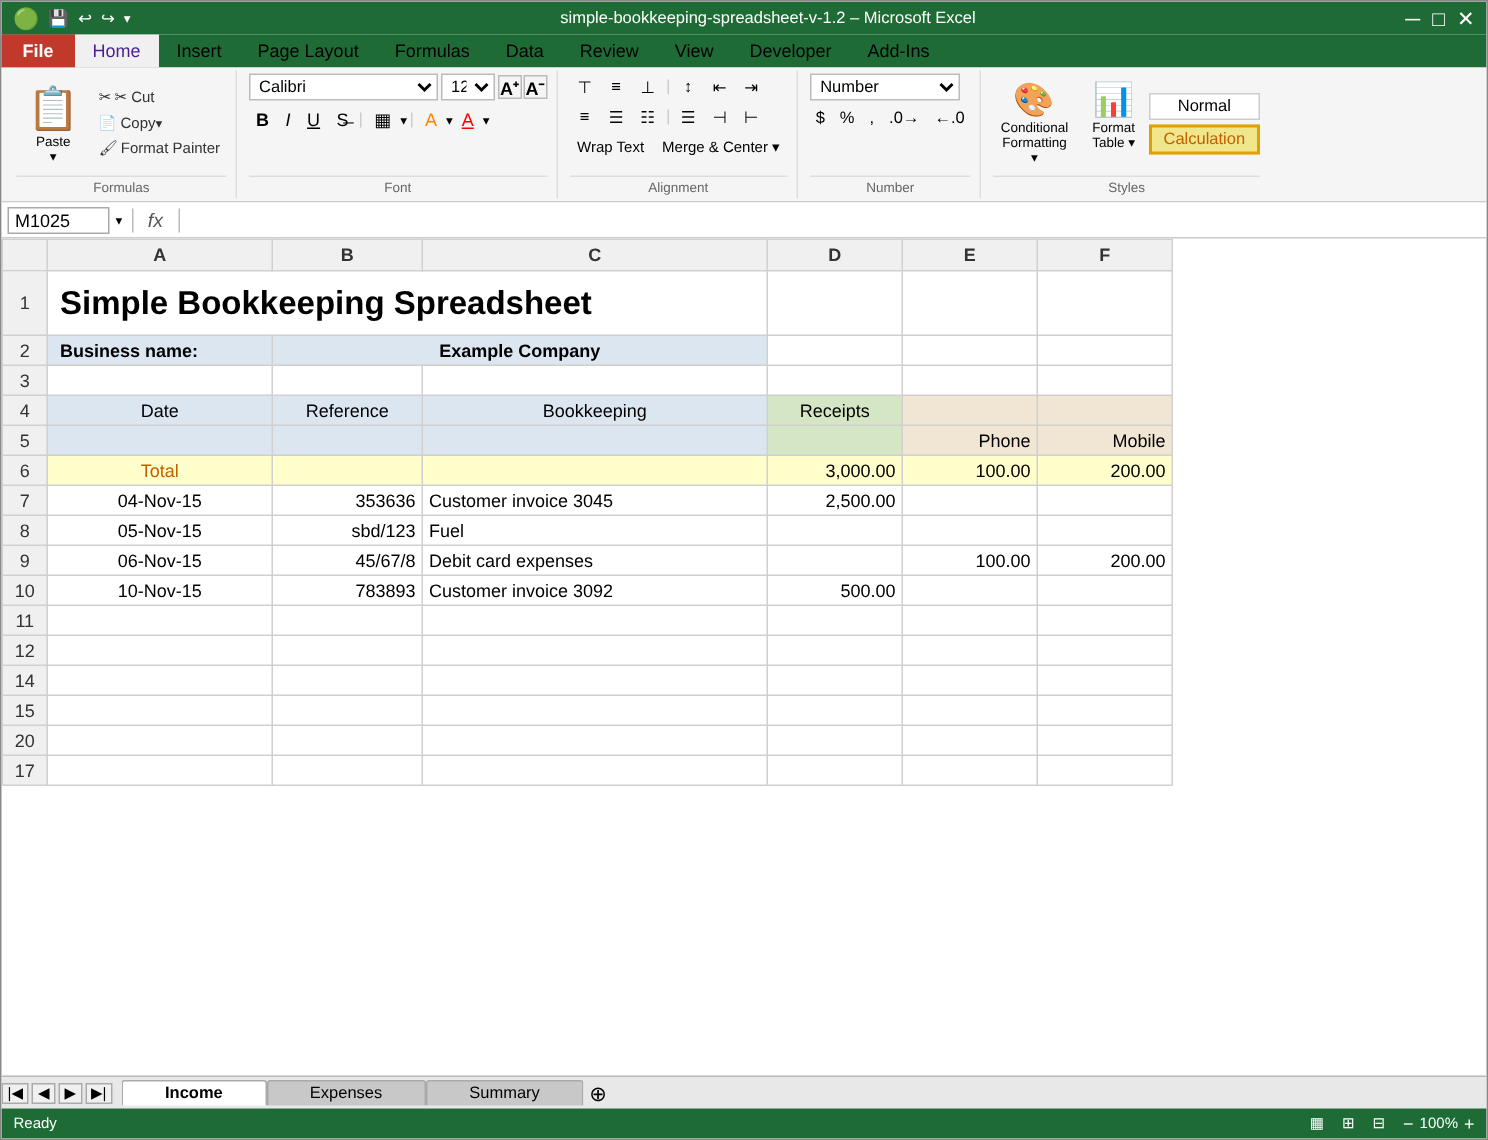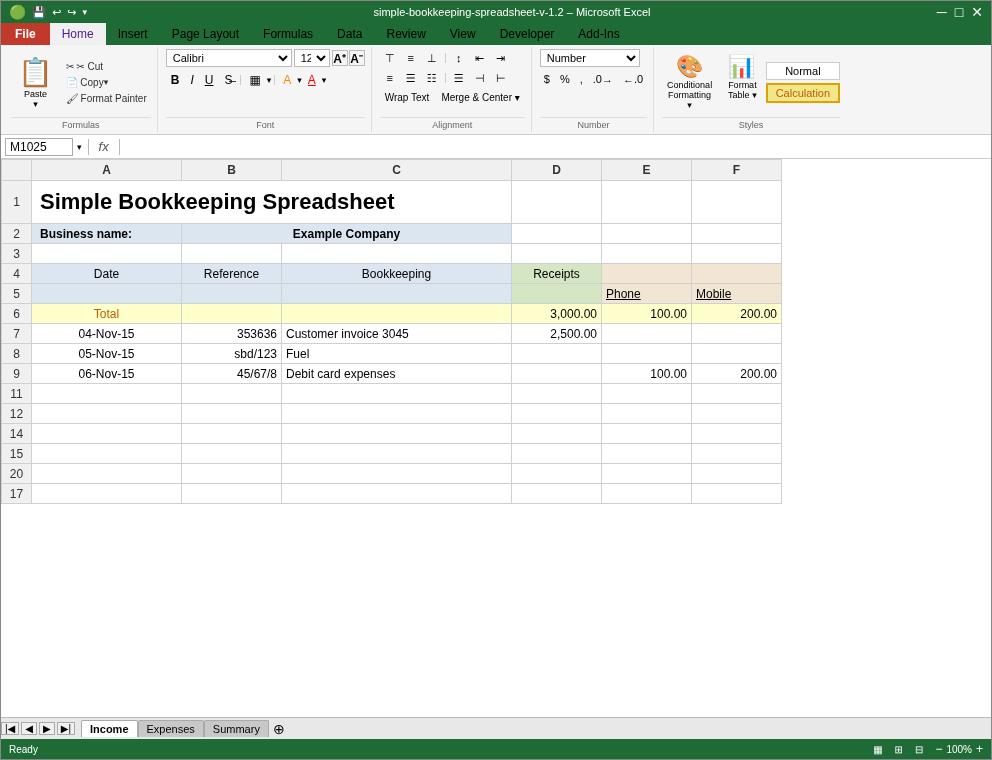--- a/index.html
+++ b/index.html
@@ -307,24 +307,23 @@
       text-align: center;
       background: #dce6f1;
       font-size: 12px;
     }
     .cell-receipts-header {
       text-align: center;
       background: #d4e6c3;
       font-size: 12px;
     }
     .cell-subheader {
-      text-align: left;
+      text-align: right;
       background: #f0e6d3;
       font-size: 12px;
-      text-decoration: underline;
     }
     .cell-total {
       background: #ffffcc;
       text-align: center;
       font-weight: normal;
       color: #c06000;
     }
     .cell-total-num {
       background: #ffffcc;
       text-align: right;
@@ -349,21 +348,21 @@
     .zoom-btn { cursor: pointer; font-size: 12px; }
 
     
     .vr { width: 1px; background: #ccc; margin: 4px 2px; align-self: stretch; }
 
     .chevron { font-size: 9px; }
     .sheet-tab {
       background: #c8c8c8;
       border: 1px solid #aaa;
       border-bottom: none;
-      padding: 2px 8px;
+      padding: 2px 28px;
       font-size: 11px;
       cursor: pointer;
       border-radius: 2px 2px 0 0;
     }
     .sheet-tab.active {
       background: white;
       font-weight: bold;
     }
     .sheet-nav { display: flex; gap: 2px; align-items: center; margin-right: 6px; }
     .sheet-nav-btn { font-size: 10px; cursor: pointer; border: 1px solid #aaa; padding: 0 3px; background: #f0f0f0; }
@@ -647,20 +646,29 @@
         <tr>
           <td class="row-num">9</td>
           <td class="cell-date">06-Nov-15</td>
           <td class="cell-center">45/67/8</td>
           <td>Debit card expenses</td>
           <td></td>
           <td class="cell-num">100.00</td>
           <td class="cell-num">200.00</td>
         </tr>
 
+        <tr>
+          <td class="row-num">10</td>
+          <td class="cell-date">10-Nov-15</td>
+          <td class="cell-center">783893</td>
+          <td>Customer invoice 3092</td>
+          <td class="cell-num">500.00</td>
+          <td></td>
+          <td></td>
+        </tr>
 
         <tr>
             <td class="row-num">11</td>
             <td></td>
             <td></td>
             <td></td>
             <td></td>
             <td></td>
             <td></td>
           </tr>

